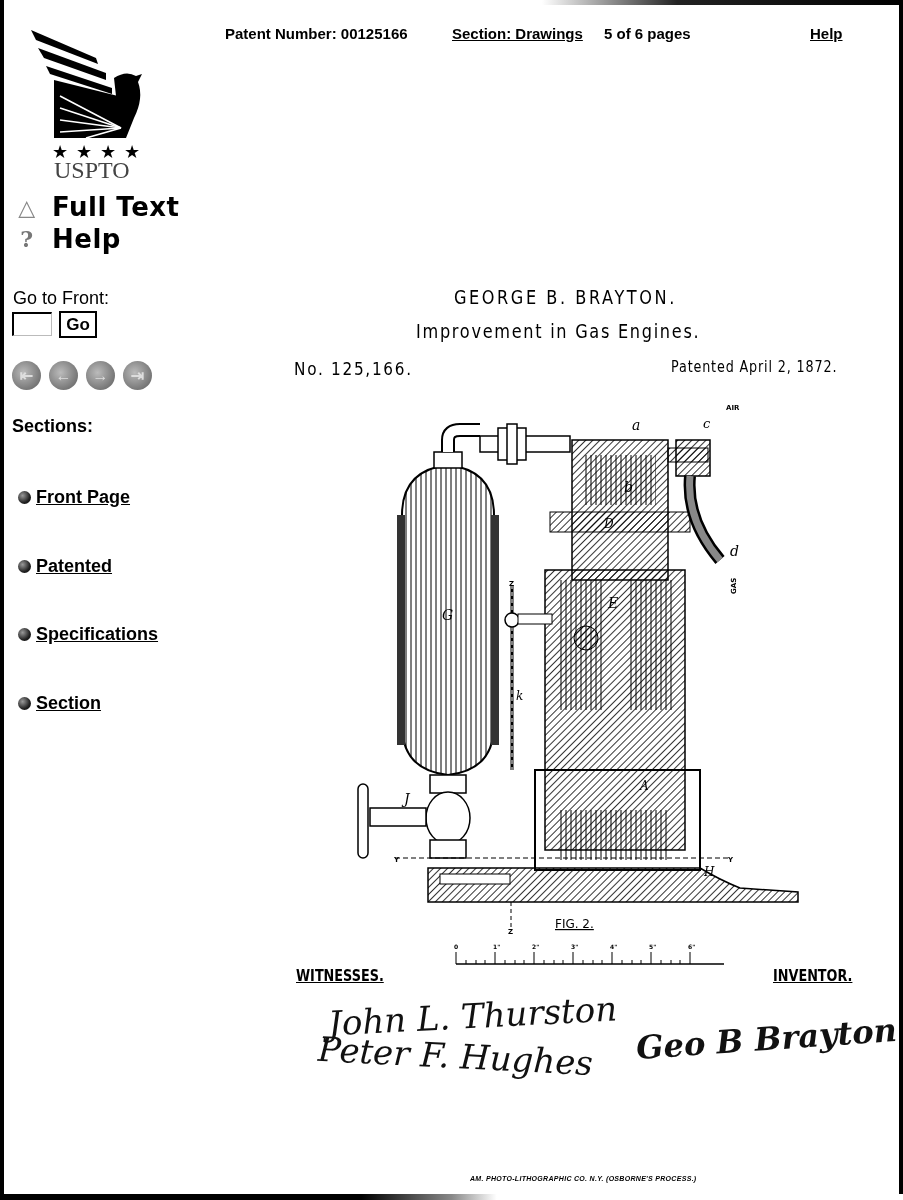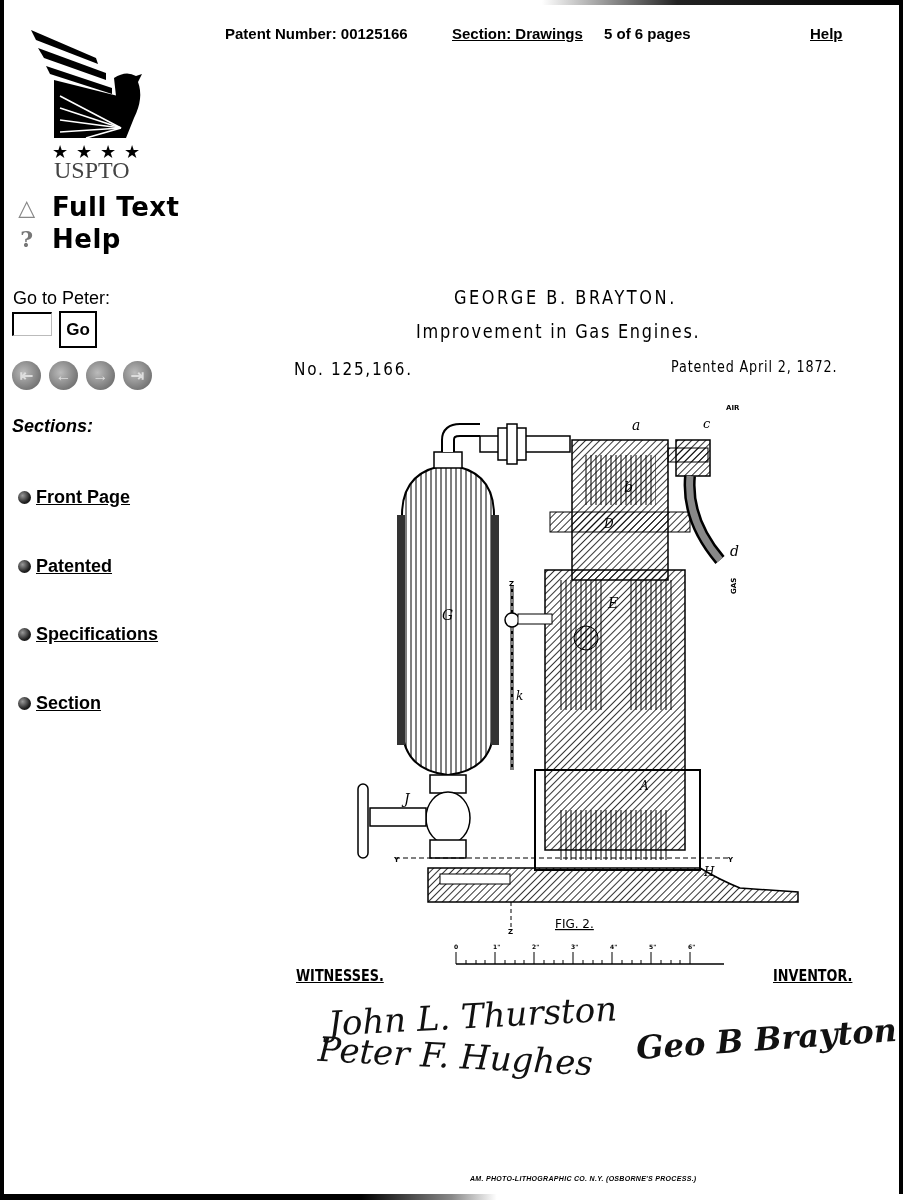--- a/index.html
+++ b/index.html
@@ -21,26 +21,26 @@
 
   
   .logo { position: absolute; left: 26px; top: 18px; width: 140px; height: 160px; }
   .nav-link { position: absolute; left: 14px; font-family: "DejaVu Sans", sans-serif; font-weight: bold; font-size: 26px; letter-spacing: 0.5px; cursor: pointer; display: flex; align-items: center; gap: 12px; }
   .nav-fulltext { top: 192px; }
   .nav-help { top: 224px; }
   .nav-icon { width: 26px; display: inline-flex; justify-content: center; color: #888; font-size: 22px; }
 
   .goto-label { position: absolute; left: 13px; top: 288px; font-size: 18px; }
   .goto-input { position: absolute; left: 12px; top: 312px; width: 40px; height: 24px; border: none; border-top: 2px solid #000; border-left: 2px solid #000; border-right: 1px solid #bbb; border-bottom: 1px solid #bbb; padding: 0; background: #fff; box-sizing: border-box; }
-  .goto-btn { position: absolute; left: 59px; top: 311px; width: 38px; height: 37px; border: 2px solid #000; background: #fff; font-weight: bold; font-size: 17px; font-family: "Liberation Sans", sans-serif; padding: 0; cursor: pointer; box-sizing: border-box; }
+  .goto-btn { position: absolute; left: 59px; top: 311px; width: 38px; height: 27px; border: 2px solid #000; background: #fff; font-weight: bold; font-size: 17px; font-family: "Liberation Sans", sans-serif; padding: 0; cursor: pointer; box-sizing: border-box; }
 
   .arrows { position: absolute; left: 12px; top: 361px; display: flex; gap: 8px; }
   .arrow-btn { width: 29px; height: 29px; border-radius: 50%; background: radial-gradient(circle at 40% 40%, #bbb, #777 70%, #555); display: flex; align-items: center; justify-content: center; color: #ddd; font-size: 16px; font-weight: bold; cursor: pointer; }
 
-  .sections-label { position: absolute; left: 12px; top: 416px; font-weight: bold; font-size: 18px; font-style: italic; }
+  .sections-label { position: absolute; left: 12px; top: 416px; font-weight: bold; font-size: 18px; }
   .section-list { position: absolute; left: 18px; top: 441px; margin: 0; padding: 0; list-style: none; }
   .section-list li { display: flex; align-items: center; height: 24.7px; font-weight: bold; font-size: 18px; cursor: pointer; margin-top: 44px; }
   .bullet { width: 13px; height: 13px; border-radius: 50%; background: radial-gradient(circle at 35% 35%, #999, #222 60%, #000); margin-right: 5px; flex: none; }
   .section-list li span.lbl { text-decoration: underline; }
 
   
   .doc-text { position: absolute; font-family: "DejaVu Sans", sans-serif; letter-spacing: 2px; transform-origin: left top; }
   .doc-inventor { left: 454px; top: 286px; font-size: 19px; transform: scaleX(0.85); letter-spacing: 3px; }
   .doc-title { left: 416px; top: 320px; font-size: 19px; transform: scaleX(0.85); letter-spacing: 2px; }
   .doc-number { left: 294px; top: 358px; font-size: 18px; transform: scaleX(0.85); letter-spacing: 2px; }
@@ -97,21 +97,21 @@
 
 <div class="nav-link nav-fulltext">
   <span class="nav-icon">△</span>
   <span>Full Text</span>
 </div>
 <div class="nav-link nav-help">
   <span class="nav-icon" style="color:#777;font-family:'DejaVu Serif',serif;">?</span>
   <span>Help</span>
 </div>
 
-<div class="goto-label">Go to Peter:</div>
+<div class="goto-label">Go to Front:</div>
 <input class="goto-input" type="text" value="" style="">
 <button class="goto-btn">Go</button>
 
 <div class="arrows">
   <div class="arrow-btn">
       <span>⇤</span>
     </div>
   <div class="arrow-btn">
       <span>←</span>
     </div>

